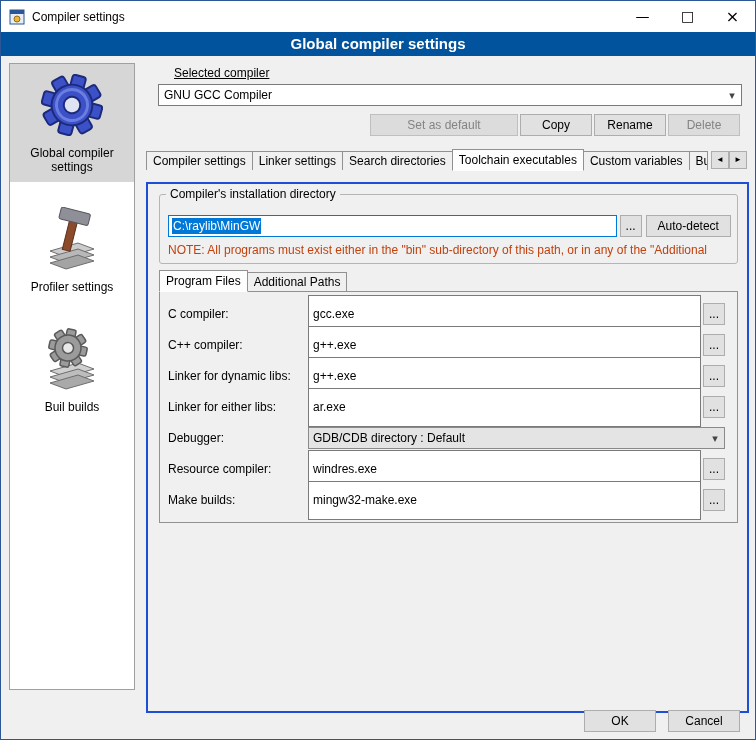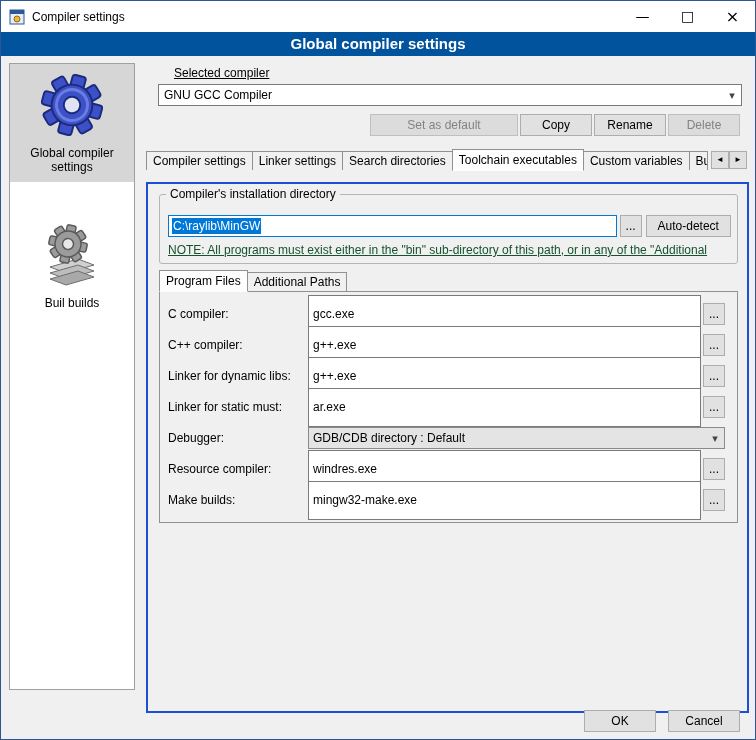--- a/index.html
+++ b/index.html
@@ -102,21 +102,21 @@
     position: absolute; top: -8px; left: 6px; background: #f0f0f0; padding: 0 4px;
   }
   .install-row { position: absolute; left: 8px; top: 20px; right: 6px; height: 22px; display: flex; align-items: flex-start; }
   .install-input {
     width: 452px; height: 22px; background: #fff; border: 1px solid #0078d7;
     display: flex; align-items: center; padding-left: 3px; overflow: hidden;
   }
   .sel-text { background: #0078d7; color: #fff; padding: 1px 1px; }
   .mini-btn { width: 22px; height: 22px; padding: 0; margin-left: 3px; }
   .btn-autodetect { width: 86px; margin-left: 4px; }
-  .note { position: absolute; left: 8px; top: 48px; color: #14532d; white-space: nowrap; text-decoration: underline; }
+  .note { position: absolute; left: 8px; top: 48px; color: #c2410c; white-space: nowrap; }
   
   .subtabstrip {
     position: absolute; left: 11px; top: 86px; height: 21px;
     display: flex; align-items: flex-end;
   }
   .subpanel {
     position: absolute; left: 11px; top: 107px; width: 579px; height: 232px;
     border: 1px solid #919191; background: #f0f0f0;
   }
   .field-row {
@@ -172,20 +172,36 @@
                 <circle r="21"></circle>
               </g>
               <circle r="16" fill="none" stroke="#6b7ee0" stroke-width="3"></circle>
               <circle r="8.5" fill="#dfe3f2" stroke="#1b2a7a" stroke-width="2"></circle>
             </g>
           </svg>
         </div>
         <div class="side-label">Global compiler settings</div>
       </div>
       <div class="gap2"></div>
+      <div class="side-item">
+        <div class="icon-box">
+          <svg width="60" height="64" viewBox="0 0 60 64">
+            <g stroke="#6e6e6e" fill="#cccccc">
+              <polygon points="8,44 36,36 52,42 24,50"></polygon>
+              <polygon points="8,50 36,42 52,48 24,56" fill="#b8b8b8"></polygon>
+              <polygon points="8,56 36,48 52,54 24,62" fill="#a4a4a4"></polygon>
+            </g>
+            <g transform="rotate(14 30 20)">
+              <rect x="26" y="13" width="8" height="31" fill="#8a4a2b" stroke="#5d2f17"></rect>
+              <rect x="15" y="3" width="30" height="12" rx="2" fill="#8f8f98" stroke="#55555c"></rect>
+            </g>
+          </svg>
+        </div>
+        <div class="side-label">Profiler settings</div>
+      </div>
       <div class="gap2"></div>
       <div class="side-item">
         <div class="icon-box">
           <svg width="60" height="64" viewBox="0 0 60 64">
             <g stroke="#6e6e6e" fill="#d0d0d0">
               <polygon points="8,44 36,36 52,42 24,50"></polygon>
               <polygon points="8,50 36,42 52,48 24,56" fill="#bdbdbd"></polygon>
               <polygon points="8,56 36,48 52,54 24,62" fill="#a9a9a9"></polygon>
             </g>
             <g transform="translate(26 21) rotate(12)">
@@ -269,21 +285,21 @@
 
         <div class="field-row" style="top:73px">
           <span class="field-label">Linker for dynamic libs:</span>
           <div class="field-input">
               <span>g++.exe</span>
             </div>
           <button class="btn browse">...</button>
         </div>
 
         <div class="field-row" style="top:104px">
-          <span class="field-label">Linker for static must:</span>
+          <span class="field-label">Linker for either libs:</span>
           <div class="field-input">
               <span>ar.exe</span>
             </div>
           <button class="btn browse">...</button>
         </div>
 
         <div class="field-row" style="top:135px">
           <span class="field-label">Debugger:</span>
           <div class="field-select">
             <span>GDB/CDB directory : Default</span>

